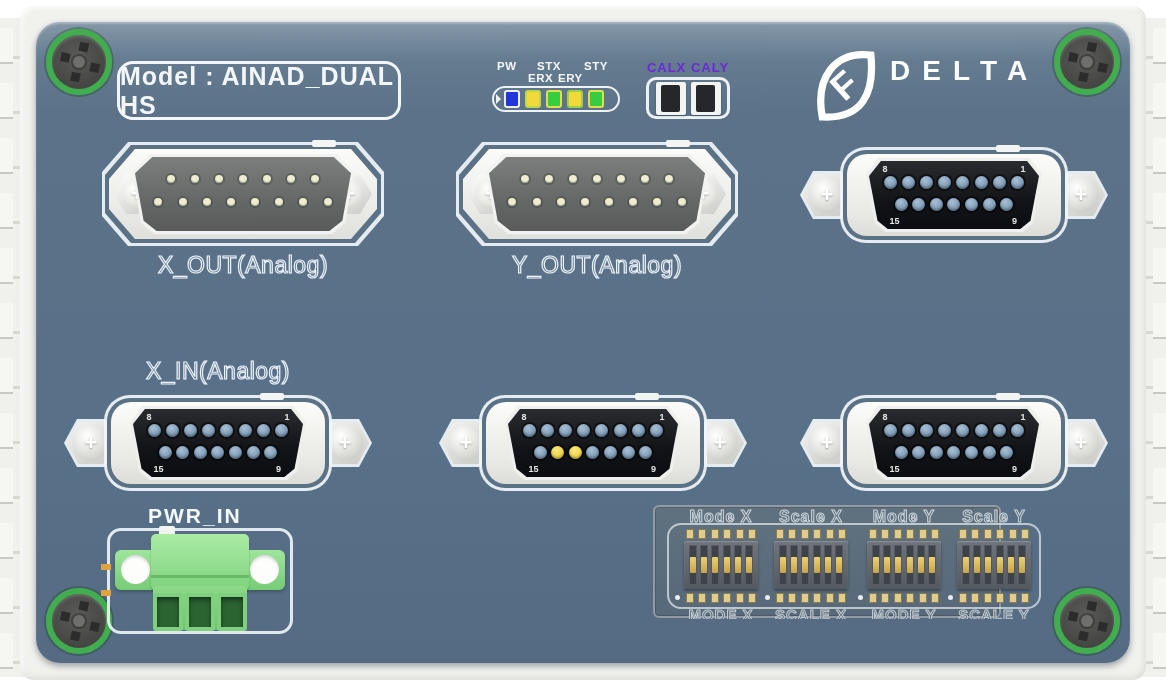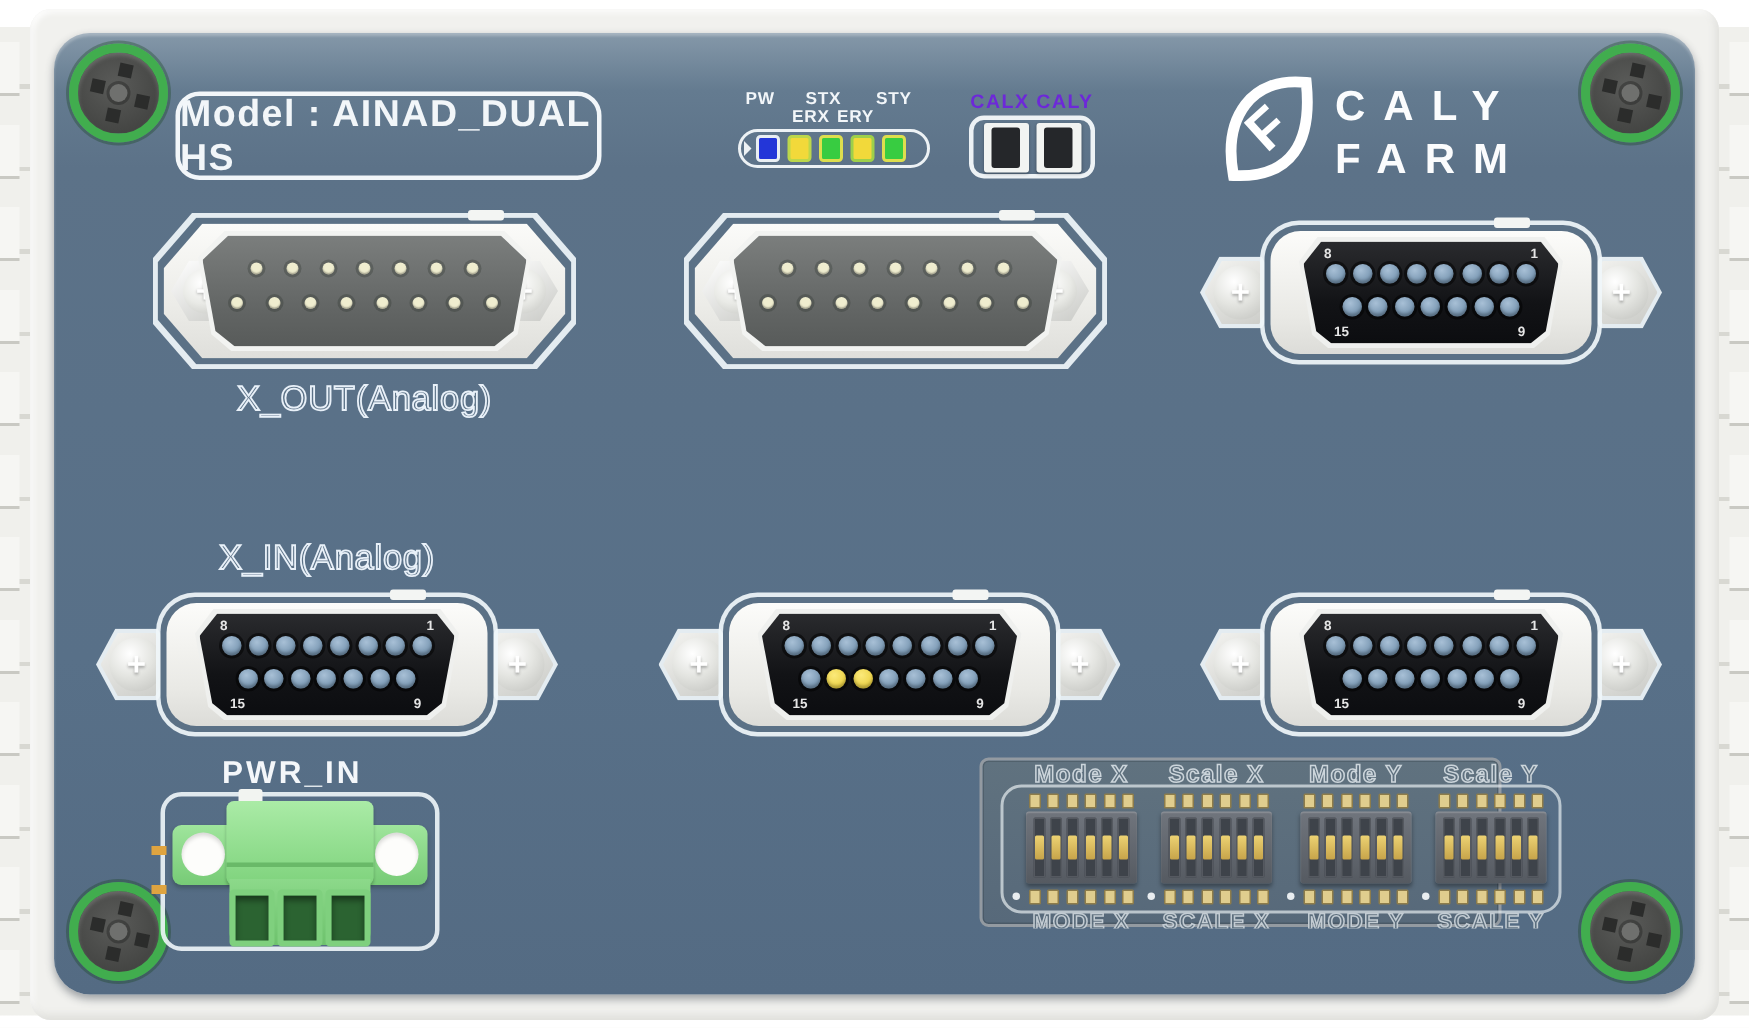--- a/index.html
+++ b/index.html
@@ -223,22 +223,21 @@
       </div>
   </div>
 
   <div class="logo">
     <svg viewBox="0 0 60 76" width="62" height="80">
       <path d="M8 68 C 1 30 20 4 55 8 C 59 46 46 70 8 68 Z" fill="none" stroke="#ffffff" stroke-width="7" stroke-linejoin="miter"></path>
       <text x="30" y="40" transform="rotate(-42 30 38)" font-family="Liberation Sans, sans-serif" font-size="36" font-weight="bold" fill="#ffffff" text-anchor="middle" dominant-baseline="middle">F</text>
     </svg>
   </div>
   <div class="brand">
-    <div>CALY</div>
-    <div>FARM</div>
+    <div>DELTA</div>
   </div>
 
   <div class="conn aconn pos-c0">
     <div class="a-outline"></div>
     <div class="a-gap"></div>
     <div class="a-body"></div>
     <div class="tab-notch"></div>
     <div class="hexnut hex-left">
         <span class="plus">+</span>
       </div>
@@ -296,20 +295,21 @@
           <div class="pin pin-a"></div>
           <div class="pin pin-a"></div>
           <div class="pin pin-a"></div>
           <div class="pin pin-a"></div>
           <div class="pin pin-a"></div>
           <div class="pin pin-a"></div>
           <div class="pin pin-a"></div>
           <div class="pin pin-a"></div>
         </div>
     </div>
+    <div class="conn-label below">Y_OUT(Analog)</div>
   </div>
 
   <div class="conn dconn pos-c2">
     <div class="ear ear-left">
       <div class="ear-rim"></div>
         <div class="ear-face"></div>
       <div class="thumb">
           <span class="plus">+</span>
         </div>
     </div>

